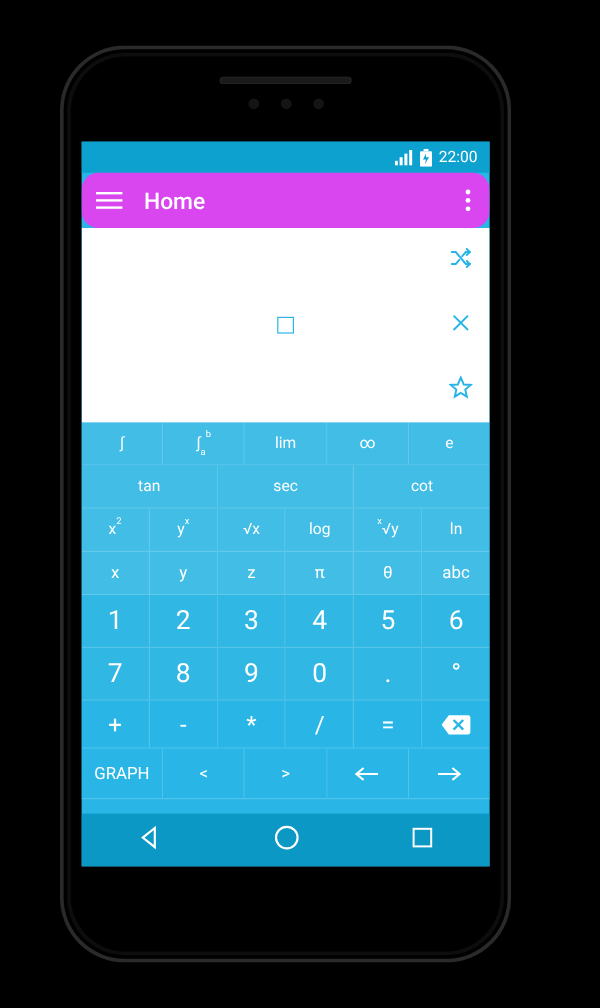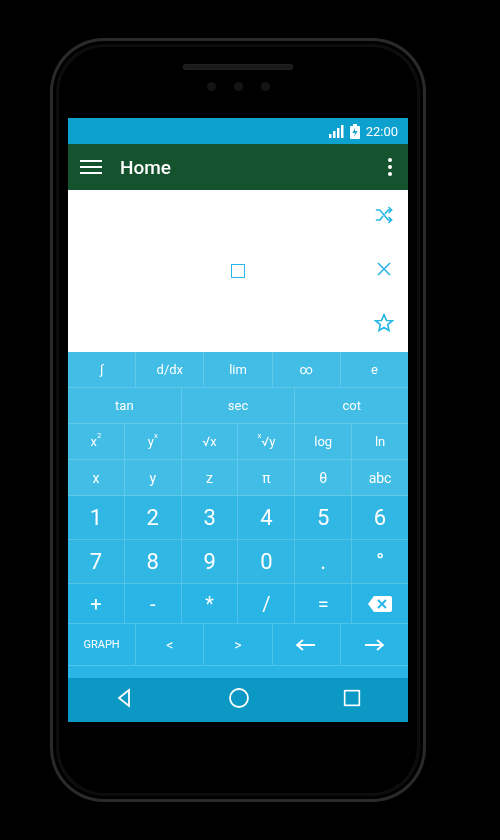--- a/index.html
+++ b/index.html
@@ -7,21 +7,21 @@
   .phone{position:absolute;left:50px;top:38px;width:376px;height:764px;background:#0d0d0d;border-radius:54px;box-shadow:inset 0 0 0 3px #2a2a2a,inset 0 0 0 6px #000;padding-left:26px;}
   .bezel{position:absolute;left:9px;top:9px;right:9px;bottom:9px;background:#000;border-radius:46px;}
   .speaker{position:absolute;left:50%;top:26px;transform:translateX(-50%);width:110px;height:6px;border-radius:3px;background:#1a1a1a;box-shadow:inset 0 0 2px #333;}
   .sensor-row{position:absolute;top:44px;left:0;right:0;height:12px;display:flex;justify-content:center;gap:18px;}
   .sensor{width:9px;height:9px;border-radius:50%;background:#141414;}
   .screen{position:absolute;left:18px;right:18px;top:80px;bottom:80px;background:#29b6e6;overflow:hidden;}
   
   .status{height:26px;background:#0da1cf;display:flex;align-items:center;justify-content:flex-end;padding:0 10px;color:#fff;font-size:13px;gap:6px;}
   .status svg{display:block;}
   
-  .appbar{height:46px;background:#14532d;display:flex;align-items:center;padding:0 12px;color:#fff;}
+  .appbar{height:46px;background:#d946ef;display:flex;align-items:center;padding:0 12px;color:#fff;border-radius:14px;}
   .hamburger{width:22px;height:22px;display:flex;flex-direction:column;justify-content:center;gap:4px;}
   .hamburger span{display:block;height:2px;background:#fff;}
   .title{font-size:19px;margin-left:18px;flex:1;font-weight:500;}
   .menu-dots{display:flex;flex-direction:column;gap:3px;padding:4px;}
   .menu-dots span{width:4px;height:4px;border-radius:50%;background:#fff;}
   
   .canvas{height:162px;background:#fff;position:relative;}
   .canvas-cursor{position:absolute;left:50%;top:50%;transform:translate(-50%,-50%);width:14px;height:14px;border:1.5px solid #29b6e6;}
   .canvas-actions{position:absolute;right:8px;top:0;bottom:0;width:32px;display:flex;flex-direction:column;justify-content:space-around;align-items:center;color:#29b6e6;}
   .canvas-actions .act{cursor:pointer;}
@@ -115,21 +115,21 @@
         </div>
       </div>
     </div>
 
     <div class="keypad">
       <div class="krow func">
         <div class="key">
             <span>∫</span>
           </div>
         <div class="key">
-            <span>d/dx</span>
+            <span>∫<sub>a</sub><sup>b</sup></span>
           </div>
         <div class="key">
             <span>lim</span>
           </div>
         <div class="key">
             <span>∞</span>
           </div>
         <div class="key">
             <span>e</span>
           </div>
@@ -149,24 +149,24 @@
         <div class="key">
             <span>x<sup>2</sup></span>
           </div>
         <div class="key">
             <span>y<sup>x</sup></span>
           </div>
         <div class="key">
             <span>√x</span>
           </div>
         <div class="key">
+            <span>log</span>
+          </div>
+        <div class="key">
             <span><sup>x</sup>√y</span>
-          </div>
-        <div class="key">
-            <span>log</span>
           </div>
         <div class="key">
             <span>ln</span>
           </div>
       </div>
       <div class="krow func4">
         <div class="key">
             <span>x</span>
           </div>
         <div class="key">
@@ -243,21 +243,21 @@
           </div>
         <div class="key">
           <svg width="26" height="18" viewBox="0 0 26 18">
               <path d="M7 1h16a2 2 0 0 1 2 2v12a2 2 0 0 1-2 2H7L1 9z" fill="#fff"></path>
               <line x1="11" y1="5" x2="19" y2="13" stroke="#29b6e6" stroke-width="2"></line>
               <line x1="19" y1="5" x2="11" y2="13" stroke="#29b6e6" stroke-width="2"></line>
             </svg>
         </div>
       </div>
       <div class="krow bottom">
-        <div class="key" style="font-size:11px;">
+        <div class="key" style="font-size:14px;">
             <span>GRAPH</span>
           </div>
         <div class="key">
             <span>&lt;</span>
           </div>
         <div class="key">
             <span>&gt;</span>
           </div>
         <div class="key">
           <svg width="22" height="14" viewBox="0 0 22 14" fill="none" stroke="#fff" stroke-width="1.8">

